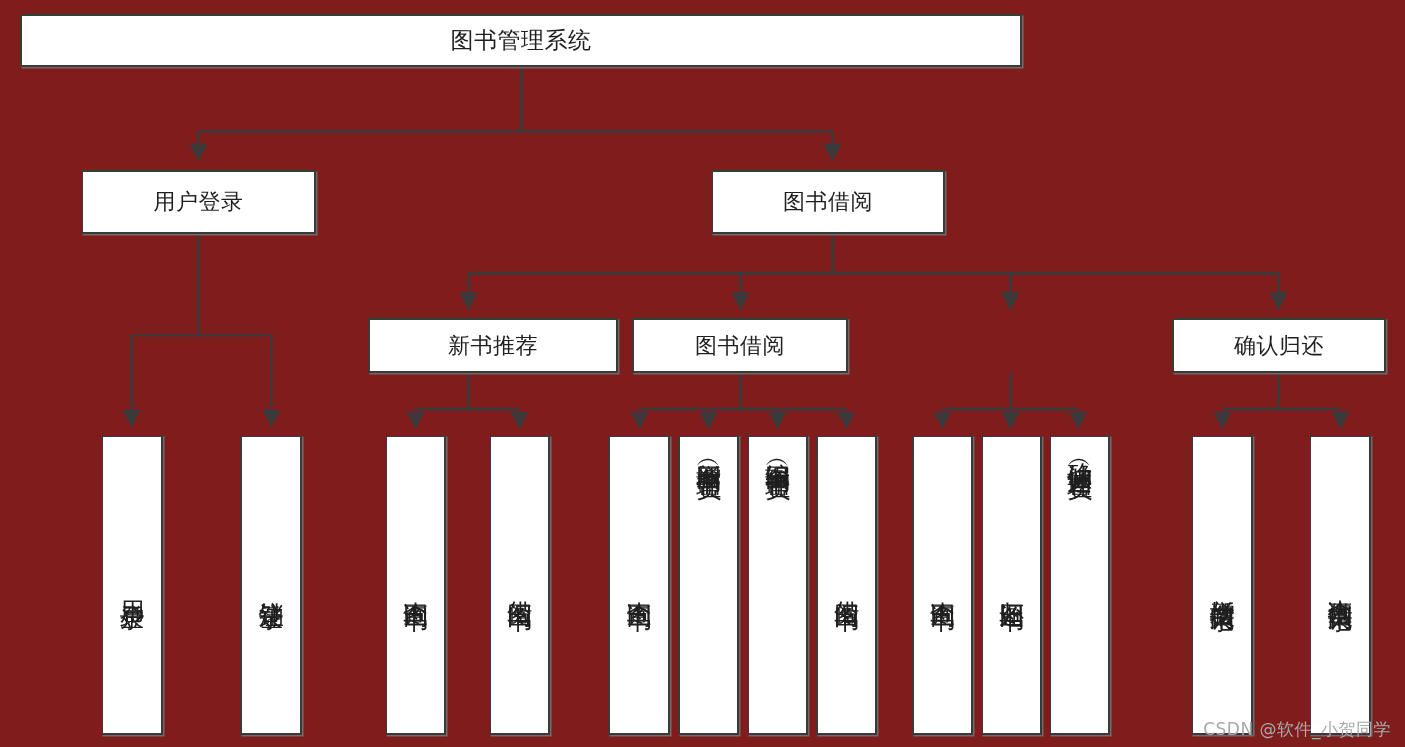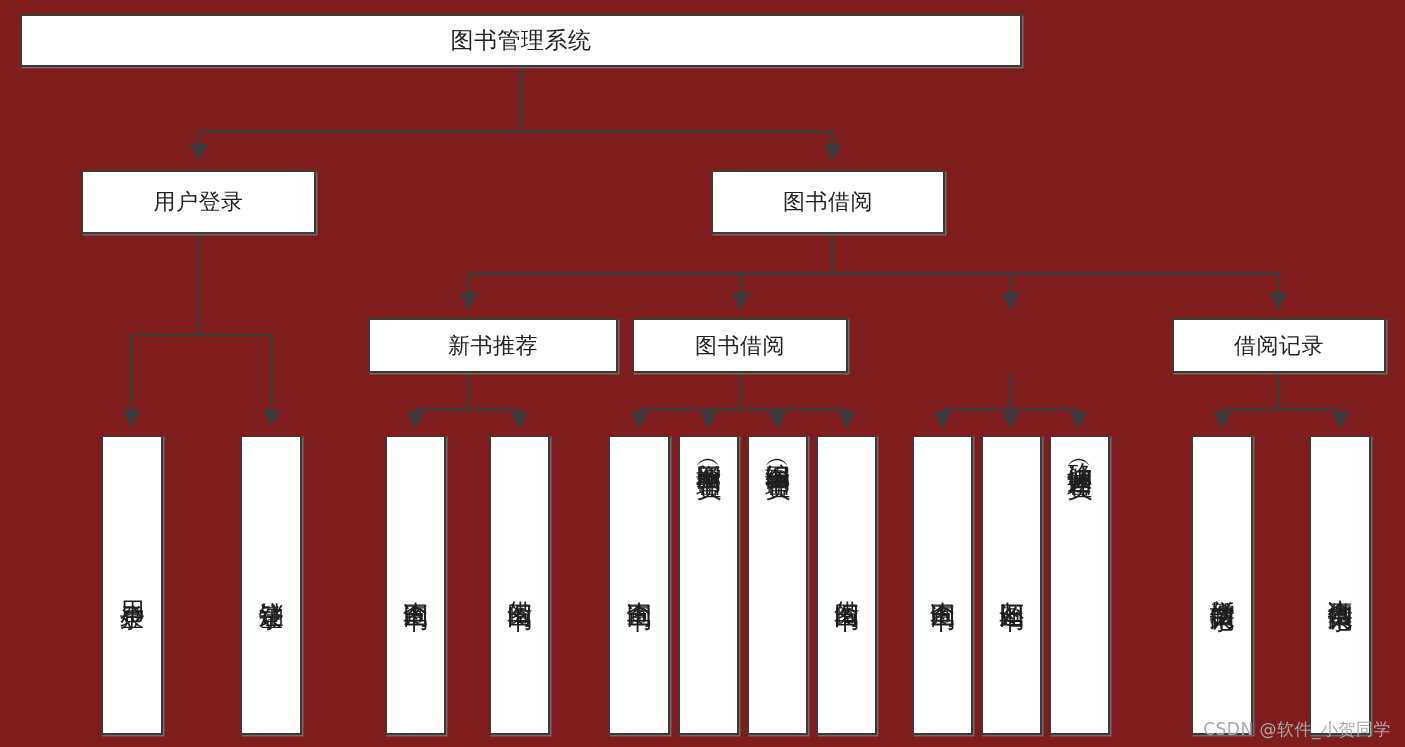--- a/index.html
+++ b/index.html
@@ -141,21 +141,21 @@
     <span class="lbl">图书借阅</span>
   </div>
 
   <div class="node horiz" style="left:362px; top:318px; width:250px; height:55px;margin-left:6px;">
     <span class="lbl">新书推荐</span>
   </div>
   <div class="node horiz" style="left:632px; top:318px; width:216px; height:55px;">
     <span class="lbl">图书借阅</span>
   </div>
   <div class="node horiz" style="left:1172px; top:318px; width:214px; height:55px;">
-    <span class="lbl">借阅记录</span>
+    <span class="lbl">确认归还</span>
   </div>
 
   <div class="node vert centered" style="left:101px; top:435px; width:62px; height:300px;">
     <span class="lbl">用户登录</span>
   </div>
   <div class="node vert centered" style="left:240px; top:435px; width:62px; height:300px;">
     <span class="lbl">注销登录</span>
   </div>
 
   <div class="node vert centered" style="left:385px; top:435px; width:61px; height:300px;">

